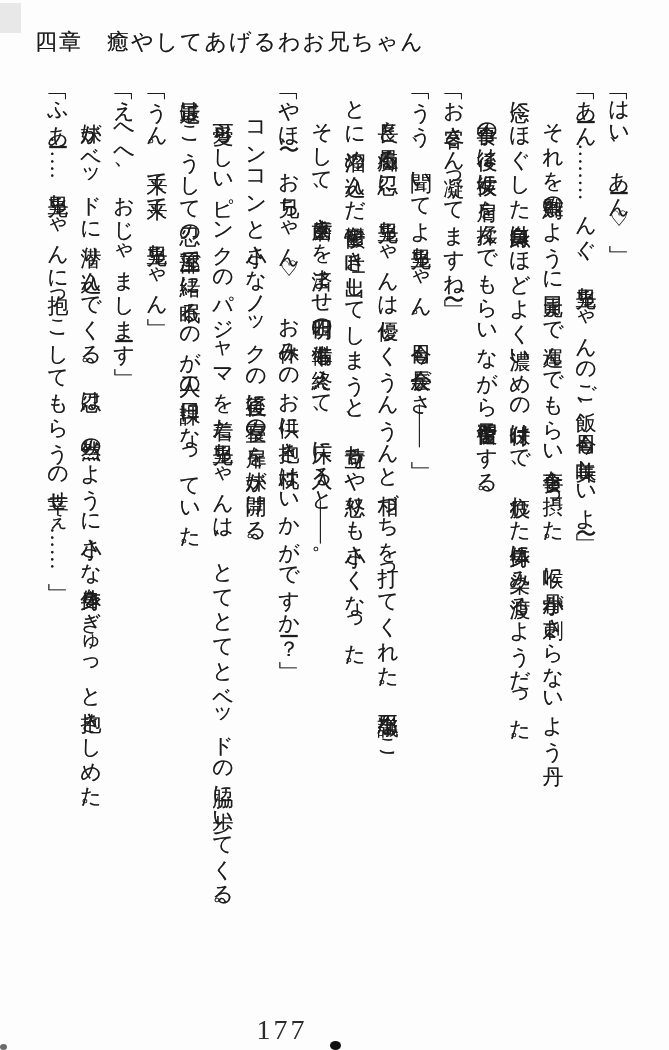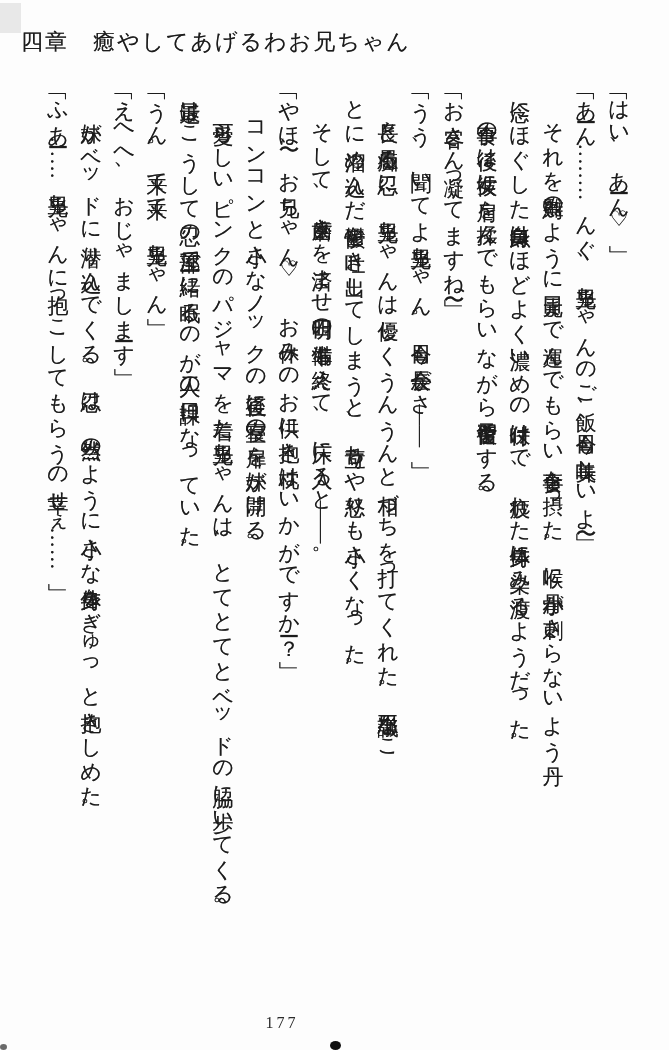--- a/index.html
+++ b/index.html
@@ -6,21 +6,21 @@
   body{
     width:669px;height:1050px;
     background:#fdfdfd;
     position:relative;
     overflow:hidden;
     font-family:"Liberation Serif","DejaVu Serif",serif;
     color:#1c1c1c;
   }
   .chapter-header{
     position:absolute;
-    left:21px;top:27px;
+    left:35px;top:27px;
     font-size:22px;
     letter-spacing:2px;
     white-space:pre;
     text-shadow:0 0 .4px rgba(0,0,0,.55);
   }
   .body-text{
     position:absolute;
     top:86px;right:34px;
     height:935px;
     writing-mode:vertical-rl;
@@ -33,21 +33,21 @@
   .body-text p{
     margin:0;
     width:33px;
     white-space:pre;
   }
   .page-footer{
     position:absolute;
     left:0;top:1014px;
     width:564px;
     text-align:center;
-    font-size:16px;
+    font-size:28px;
     letter-spacing:3px;
     color:#2b2b2b;
   }
   .ink-dot{
     position:absolute;
     left:330px;top:1041px;
     width:11px;height:9px;
     background:#101010;
     border-radius:50%;
   }

